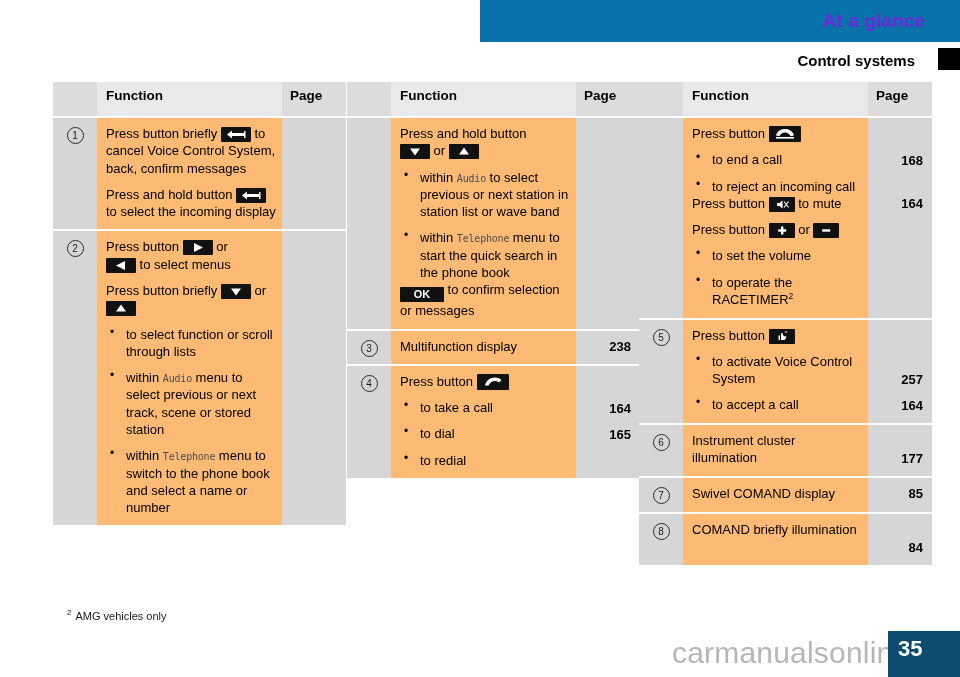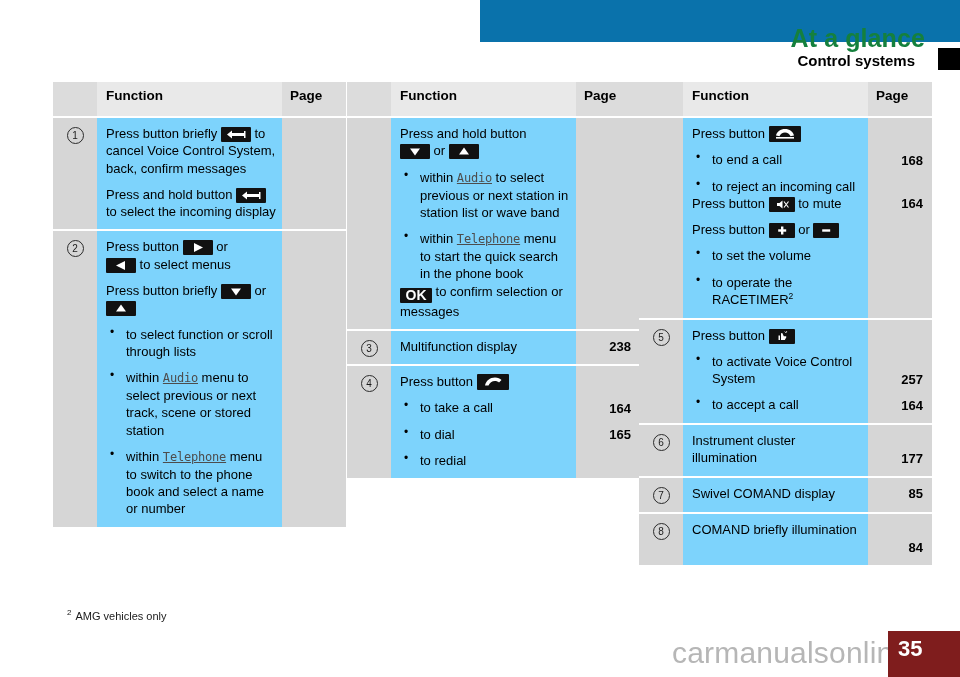--- a/index.html
+++ b/index.html
@@ -11,22 +11,22 @@
     position:relative;
     overflow:hidden;
   }
 
   
   .header-bar{
     position:absolute;left:480px;top:0;width:480px;height:42px;
     background:#0a72ab;
   }
   .header-title{
-    position:absolute;right:35px;top:24px;
-    color:#15803d;font-size:25px;font-weight:bold;letter-spacing:.1px;
+    position:absolute;right:35px;top:10px;
+    color:#6d28d9;font-size:19px;font-weight:bold;letter-spacing:.1px;
   }
   .subhead{
     position:absolute;right:45px;top:52px;
     font-size:15px;font-weight:bold;color:#000;
   }
   .subhead-block{
     position:absolute;right:0px;top:48px;width:22px;height:22px;background:#000;
   }
 
   
@@ -69,21 +69,21 @@
   }
 
   
   .brow > td{border-bottom:2px solid #fff;}
   .brow .c-num{
     background:#d6d6d6;
     text-align:center;
     padding-top:9px;
   }
   .brow .c-fn{
-    background:#7dd3fc;
+    background:#fdba74;
     padding:7px 6px 9px 9px;
     line-height:1.33;
   }
   .brow .c-pg{
     background:#d6d6d6;
     padding:7px 9px 9px 0;
     text-align:right;
     line-height:1.33;
     font-weight:bold;
   }
@@ -99,49 +99,49 @@
 
   ul.bl{margin:9px 0 0 0;padding:0;list-style:none;}
   ul.bl li{
     position:relative;padding-left:20px;margin-bottom:9px;line-height:1.33;
   }
   ul.bl li:last-child{margin-bottom:0;}
   ul.bl li:before{
     content:"\2022";position:absolute;left:4px;top:-1px;font-size:12px;
   }
 
-  .mono{font-family:"DejaVu Sans Mono", monospace;font-size:12px;color:#4d4d4d;letter-spacing:-.2px;text-decoration:underline;}
+  .mono{font-family:"DejaVu Sans Mono", monospace;font-size:10px;color:#4d4d4d;letter-spacing:-.2px;}
   sup{font-size:8.5px;vertical-align:super;}
   .pgval{line-height:1.33;}
 
   
   .key{
     display:inline-block;
     background:#111;
     vertical-align:-4px;
     position:relative;
     border-radius:1px;
   }
   .key svg{display:block;}
   .k-wide{width:30px;height:15px;}
   .k-arrow{width:30px;height:15px;}
-  .k-ok{width:32px;height:15px;color:#fff;font-size:14px;font-weight:bold;
+  .k-ok{width:44px;height:15px;color:#fff;font-size:11px;font-weight:bold;
         text-align:center;line-height:15px;font-family:"Liberation Sans",sans-serif;}
   .k-phone{width:32px;height:16px;}
   .k-sq{width:26px;height:15px;}
 
   
   .footnote{
     position:absolute;left:53px;top:608px;font-size:11px;color:#1a1a1a;margin-left:14px;
   }
   .footnote sup{font-size:8px;margin-right:4px;}
 
   
   .pagebadge{
-    position:absolute;left:888px;top:631px;width:72px;height:46px;background:#7f1d1d;
+    position:absolute;left:888px;top:631px;width:72px;height:46px;background:#0c4a6e;
   }
   .pagebadge span{
     position:absolute;left:10px;top:5px;color:#fff;font-size:22px;font-weight:bold;
   }
 
   
   .watermark{
     position:absolute;left:672px;top:636px;
     font-size:30px;color:#b6b6b6;letter-spacing:.2px;
     font-family:"Liberation Sans", sans-serif;

